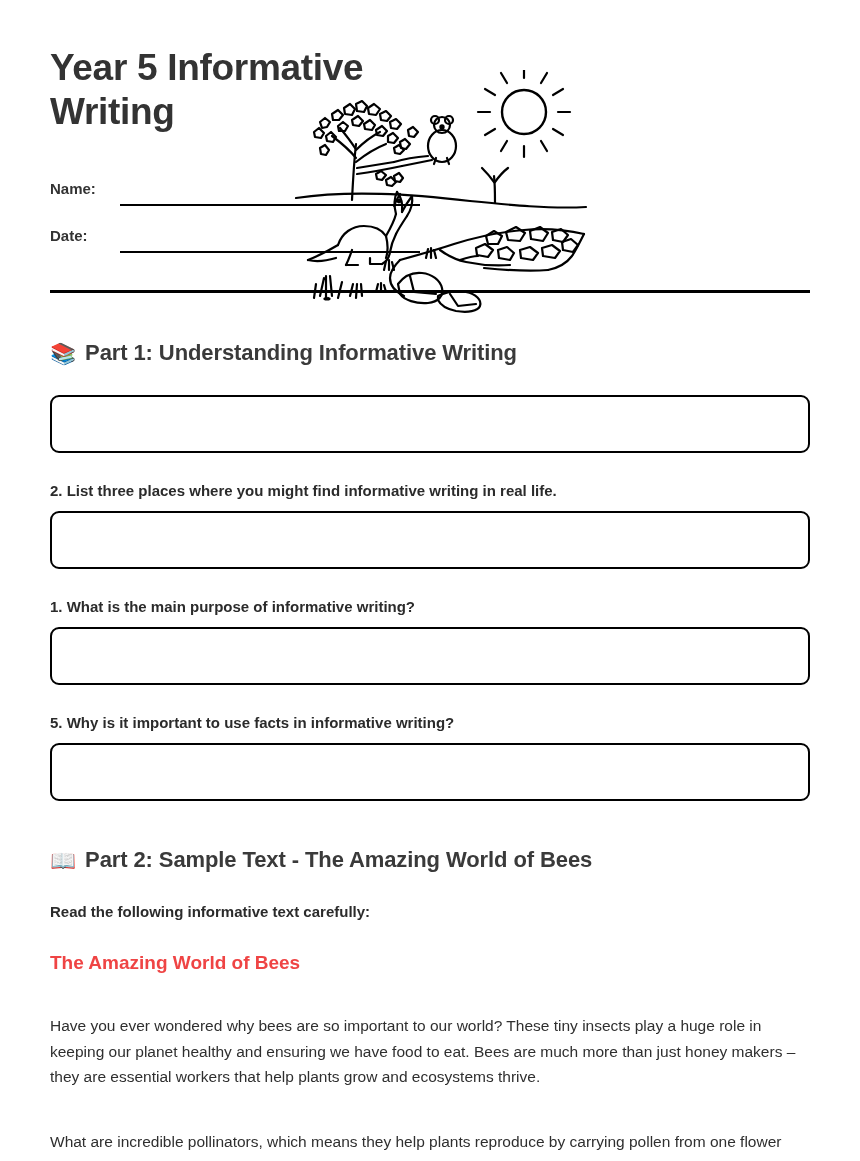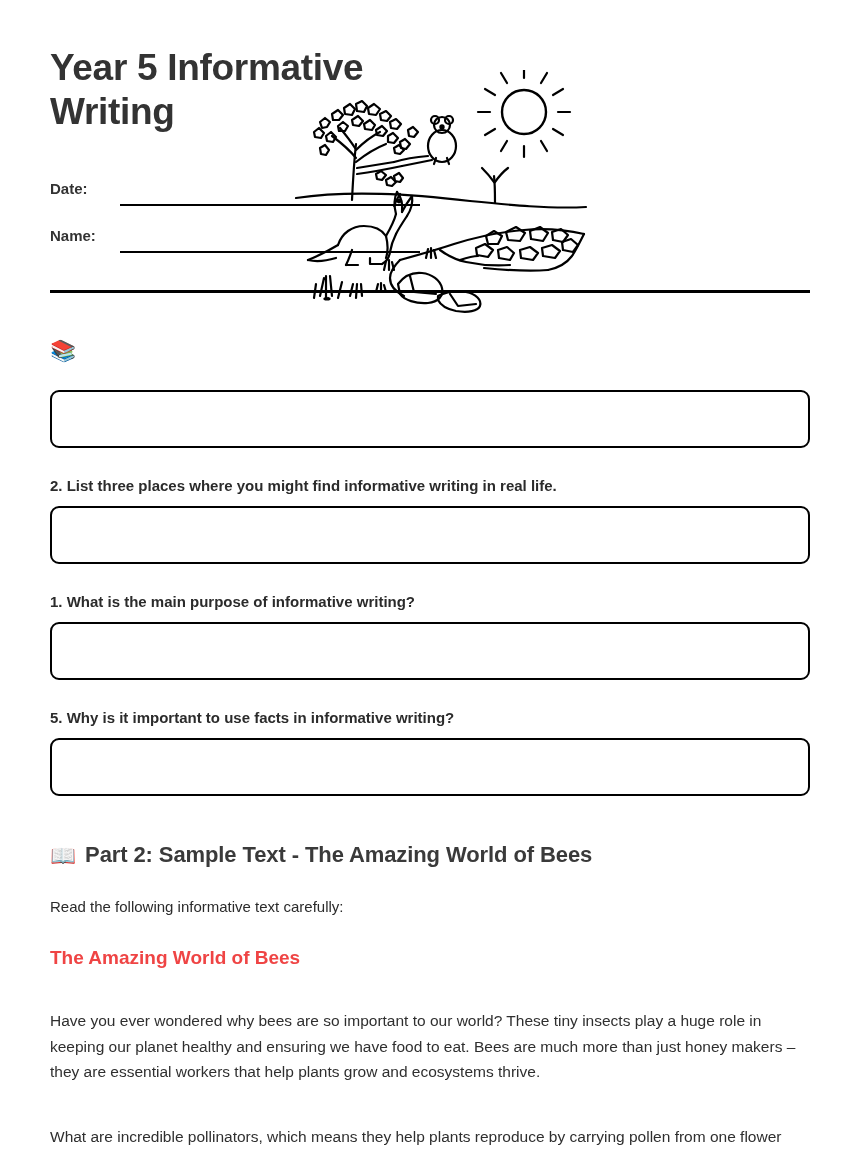--- a/index.html
+++ b/index.html
@@ -113,21 +113,21 @@
     margin-top: 12px;
     height: 58px;
     border: 2.5px solid #000000;
     border-radius: 9px;
     background: #ffffff;
     width: 760px;
   }
 
   .read-instruction {
     font-size: 15px;
-    font-weight: normal;
+    font-weight: bold;
     color: #2b2b2b;
     margin: 30px 0 0 0;
   }
   .sample-title {
     font-size: 19px;
     font-weight: bold;
     color: #ef4444;
     margin: 32px 0 0 0;
   }
   .body-para {
@@ -143,26 +143,26 @@
 
 <div class="page">
 
   <div class="header">
 
     <h1 class="title">Year 5 Informative Writing</h1>
 
     <div class="fields">
 
       <div class="field-row">
-        <span class="field-label">Date:</span>
+        <span class="field-label">Name:</span>
         <span class="field-line"></span>
       </div>
 
       <div class="field-row">
-        <span class="field-label">Name:</span>
+        <span class="field-label">Date:</span>
         <span class="field-line"></span>
       </div>
 
     </div>
 
     <div class="illustration">
       <svg viewBox="0 0 300 250" xmlns="http://www.w3.org/2000/svg" fill="none" stroke="#000000" stroke-width="2.2" stroke-linecap="round" stroke-linejoin="round">
 
         <g>
           <circle cx="234" cy="42" r="22" stroke-width="2.4"></circle>
@@ -284,20 +284,21 @@
           <path d="M136 188 l2 -9 M141 188 l0 -10 M146 188 l-2 -8"></path>
         </g>
       </svg>
     </div>
   </div>
 
   <hr class="divider">
 
   <h2 class="section-heading" id="part1-heading">
     <span class="emoji">📚</span>
+    <span>Part 1: Understanding Informative Writing</span>
   </h2>
 
   <div class="q-block">
     <div class="answer-box"></div>
   </div>
 
   <div class="q-block">
     <p class="question">2. List three places where you might find informative writing in real life.</p>
     <div class="answer-box"></div>
   </div>

